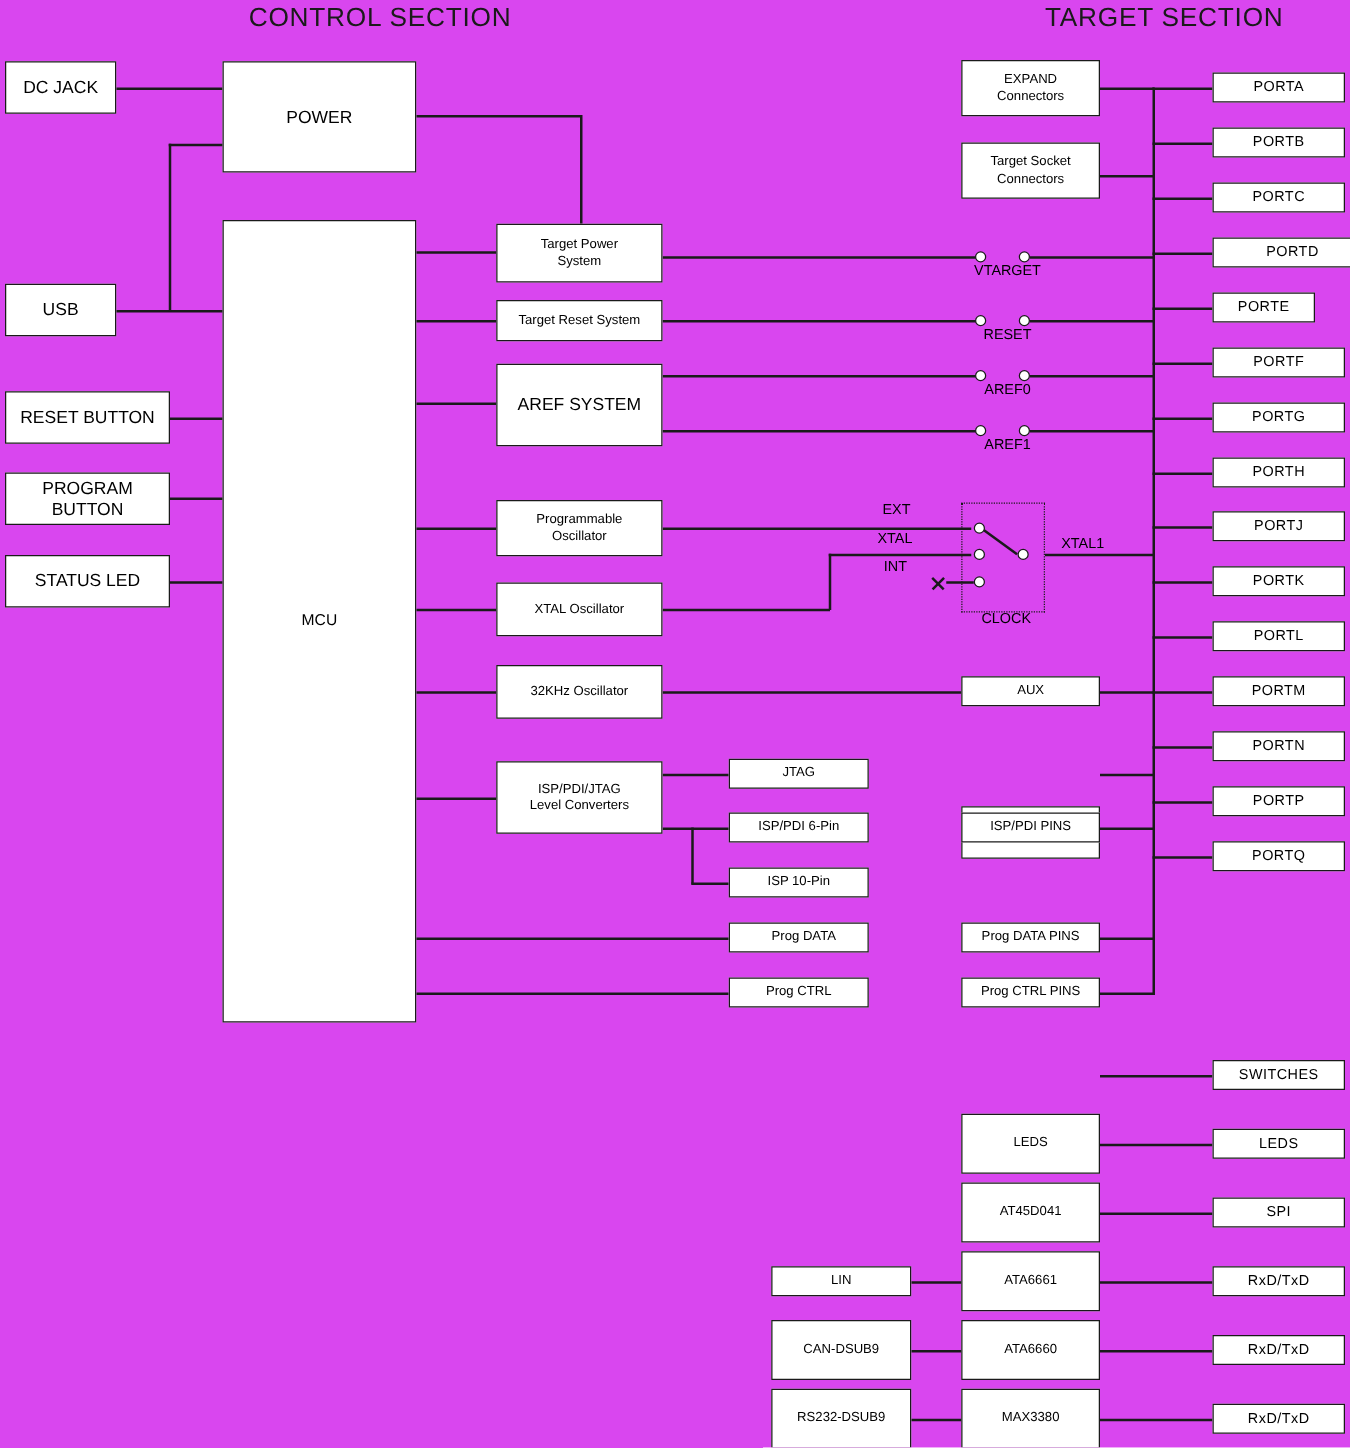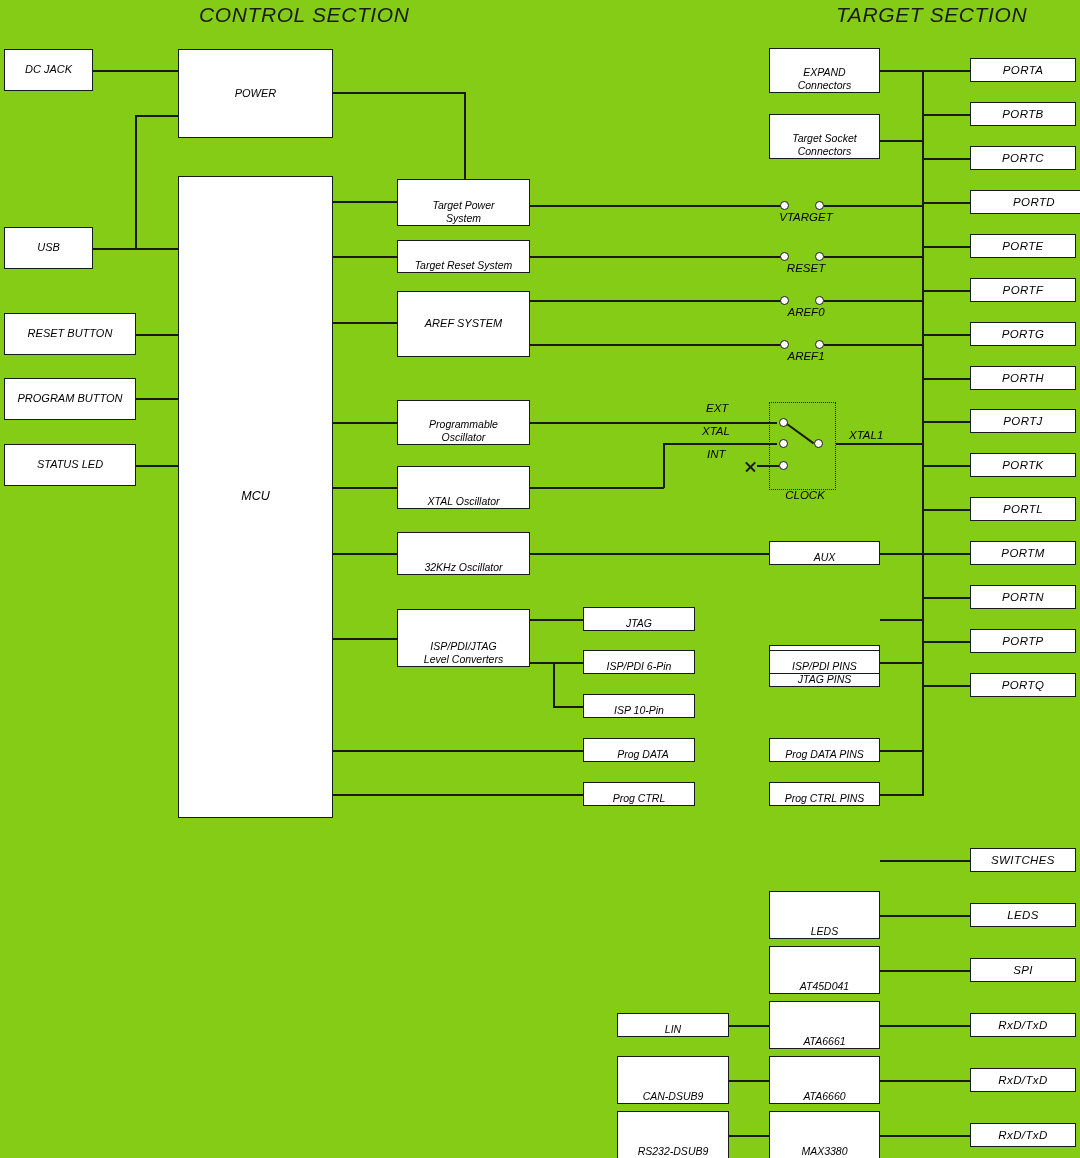--- a/index.html
+++ b/index.html
@@ -8,50 +8,49 @@
     background: #ffffff;
   }
   body {
     font-family: "Liberation Sans", sans-serif;
     color: #000000;
   }
   #canvas {
     position: relative;
     width: 1080px;
     height: 1158px;
-    background: #84cc16;
+    background: #d946ef;
     overflow: hidden;
-    font-style: italic;
   }
   
   .section-title {
     position: absolute;
     font-size: 21px;
     letter-spacing: 0.6px;
     color: #1a1a1a;
     white-space: nowrap;
     font-weight: 400;
   }
   
   .box {
     position: absolute;
     box-sizing: border-box;
     border: 1.6px solid #1a1a1a;
     background: #ffffff;
     display: flex;
     align-items: center;
     justify-content: center;
     text-align: center;
-    font-size: 11px;
+    font-size: 14px;
     line-height: 1.25;
     color: #000000;
     z-index: 3;
     padding: 0 2px;
   }
-  .box.small { font-size: 10.5px; align-items: flex-end; }
+  .box.small { font-size: 10.5px; }
   .box.port  { font-size: 11.5px; letter-spacing: 0.4px; }
   .box.mcu { font-size: 12.5px; }
   .box .lbl { display: block; white-space: pre-line; }
 
   
   .wire {
     position: absolute;
     background: #1a1a1a;
     z-index: 1;
   }
@@ -343,21 +342,21 @@
   </div>
   <div class="box port" style="left:970px; top:102px; width:106px; height:24px;">
     <span class="lbl">PORTB</span>
   </div>
   <div class="box port" style="left:970px; top:146px; width:106px; height:24px;">
     <span class="lbl">PORTC</span>
   </div>
   <div class="box port" style="left:970px; top:190px; width:128px; height:24px;">
     <span class="lbl">PORTD</span>
   </div>
-  <div class="box port" style="left:970px; top:234px; width:106px; height:24px;">
+  <div class="box port" style="left:970px; top:234px; width:82px; height:24px;">
     <span class="lbl">PORTE</span>
   </div>
   <div class="box port" style="left:970px; top:278px; width:106px; height:24px;">
     <span class="lbl">PORTF</span>
   </div>
   <div class="box port" style="left:970px; top:322px; width:106px; height:24px;">
     <span class="lbl">PORTG</span>
   </div>
   <div class="box port" style="left:970px; top:366px; width:106px; height:24px;">
     <span class="lbl">PORTH</span>

